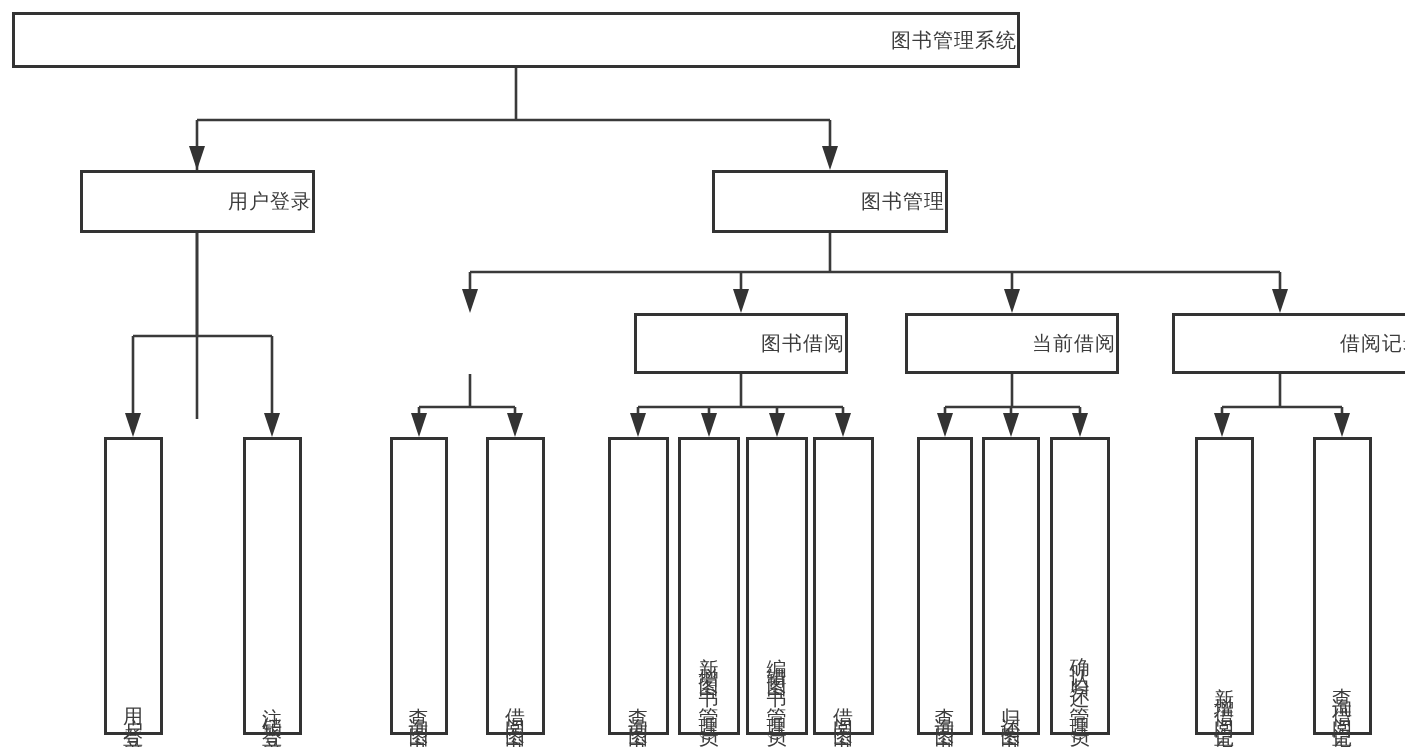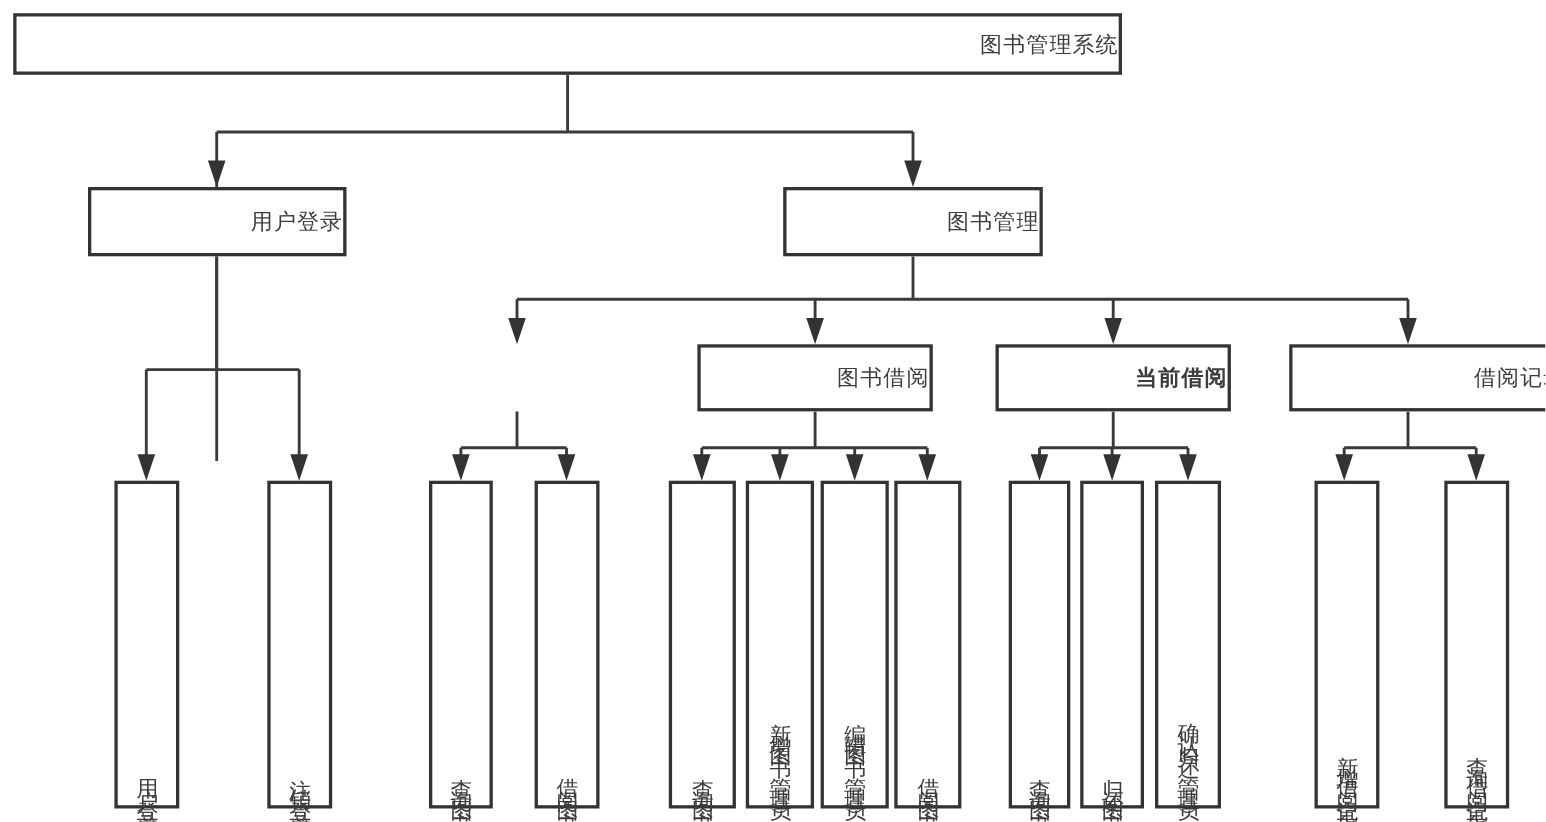--- a/index.html
+++ b/index.html
@@ -81,21 +81,21 @@
   <div class="box hbox" style="left:80px; top:170px; width:235px; height:63px;">
     <span class="lbl">用户登录</span>
   </div>
   <div class="box hbox" style="left:712px; top:170px; width:236px; height:63px;">
     <span class="lbl">图书管理</span>
   </div>
 
   <div class="box hbox" style="left:634px; top:313px; width:214px; height:61px;">
     <span class="lbl">图书借阅</span>
   </div>
-  <div class="box hbox" style="left:905px; top:313px; width:214px; height:61px;font-weight:bold;">
+  <div class="box hbox" style="left:905px; top:313px; width:214px; height:61px;">
     <span class="lbl">当前借阅</span>
   </div>
   <div class="box hbox" style="left:1172px; top:313px; width:255px; height:61px;">
     <span class="lbl">借阅记录</span>
   </div>
 
   <div class="box vbox" style="left:104px; width:59px;">
     <span class="lbl">用户登录</span>
   </div>
   <div class="box vbox" style="left:243px; width:59px;">

